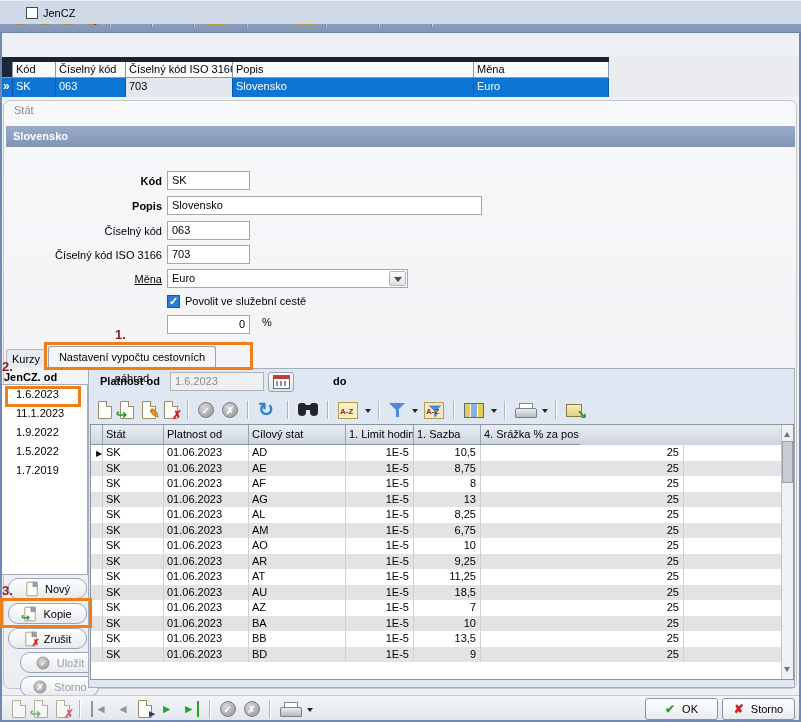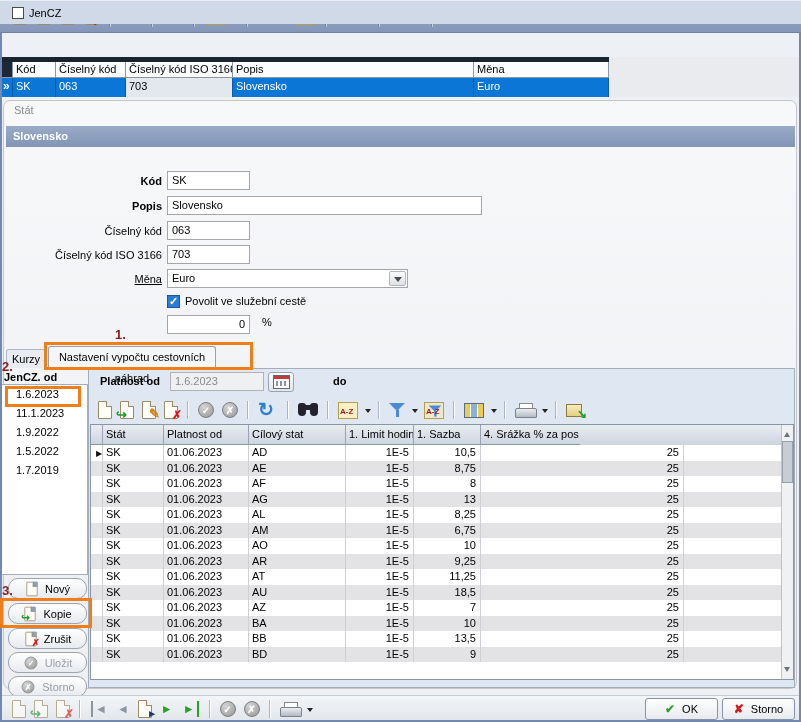--- a/index.html
+++ b/index.html
@@ -64,21 +64,21 @@
   .nv.barR { border-right:2px solid #23a223; padding-right:2px; }
 
   
   .tb-top { position:absolute; left:0; top:0; width:801px; height:33px; --bg:#93a5c2;
         background:linear-gradient(#a2b1ca,#8396b8); display:flex; align-items:center;
         padding-left:8px; border-bottom:1px solid #6e82a6; }
   .tb-top .ic { margin:0 5px; }
 
   
   .jencz { position:absolute; left:0; top:33; width:801px; height:24px; background:#cfd9e7;
-        border-top:1px solid #e9eef6; display:flex; align-items:center; padding-left:12px; }
+        border-top:1px solid #e9eef6; display:flex; align-items:center; padding-left:26px; }
   .cbx { width:12px; height:12px; background:#fff; border:1px solid #4a4a4a; margin-right:5px; }
 
   
   .ogrid { position:absolute; left:0; top:57px; width:609px; height:40px;
         border-top:5px solid #1a2430; }
   .ogrid-fill { position:absolute; left:609px; top:57px; width:192px; height:40px; background:#e9ebee; }
   .ohead, .orow { display:flex; }
   .ohead { height:16px; background:#fbfcfd; }
   .ohead .oc { border-right:1px solid #8c96a6; border-bottom:1px solid #8c96a6; padding:1px 3px; white-space:nowrap; overflow:hidden; }
   .orow { height:19px; background:#0b76d6; color:#fff; }
@@ -162,21 +162,21 @@
   .vsb::before { top:4px; border-bottom:5px solid #6a7280; }
   .vsb::after { bottom:4px; border-top:5px solid #6a7280; }
   .vsb-thumb { position:absolute; left:0; top:16px; width:11px; height:42px; background:#c9cdd3;
         border:1px solid #98a0ac; }
 
   
   .sbtn { position:absolute; left:8px; width:79px; height:21px; border:1px solid #9aa4b2;
         border-radius:10px; background:linear-gradient(#ffffff,#e7eaee);
         display:flex; align-items:center; justify-content:center; gap:6px; }
   .sbtn .ic { transform:scale(.8); }
-  .sbtn.disabled { color:#9aa0a6; }
+  .sbtn.disabled { color:#9aa0a6;margin-left:12px; }
 
   
   .bbar { position:absolute; left:0; top:695px; width:801px; height:27px; --bg:#eceff4;
         background:linear-gradient(#f3f5f8,#e1e5eb); border-top:1px solid #c6ccd4;
         display:flex; align-items:center; padding-left:8px; }
   .bbar .ic { margin:0 4px; }
   .muted { opacity:.65; }
   .btn { position:absolute; top:698px; width:73px; height:22px; border:1px solid #8894a4;
         border-radius:3px; background:linear-gradient(#ffffff,#e7eaee);
         display:flex; align-items:center; justify-content:center; gap:7px; z-index:10; }

